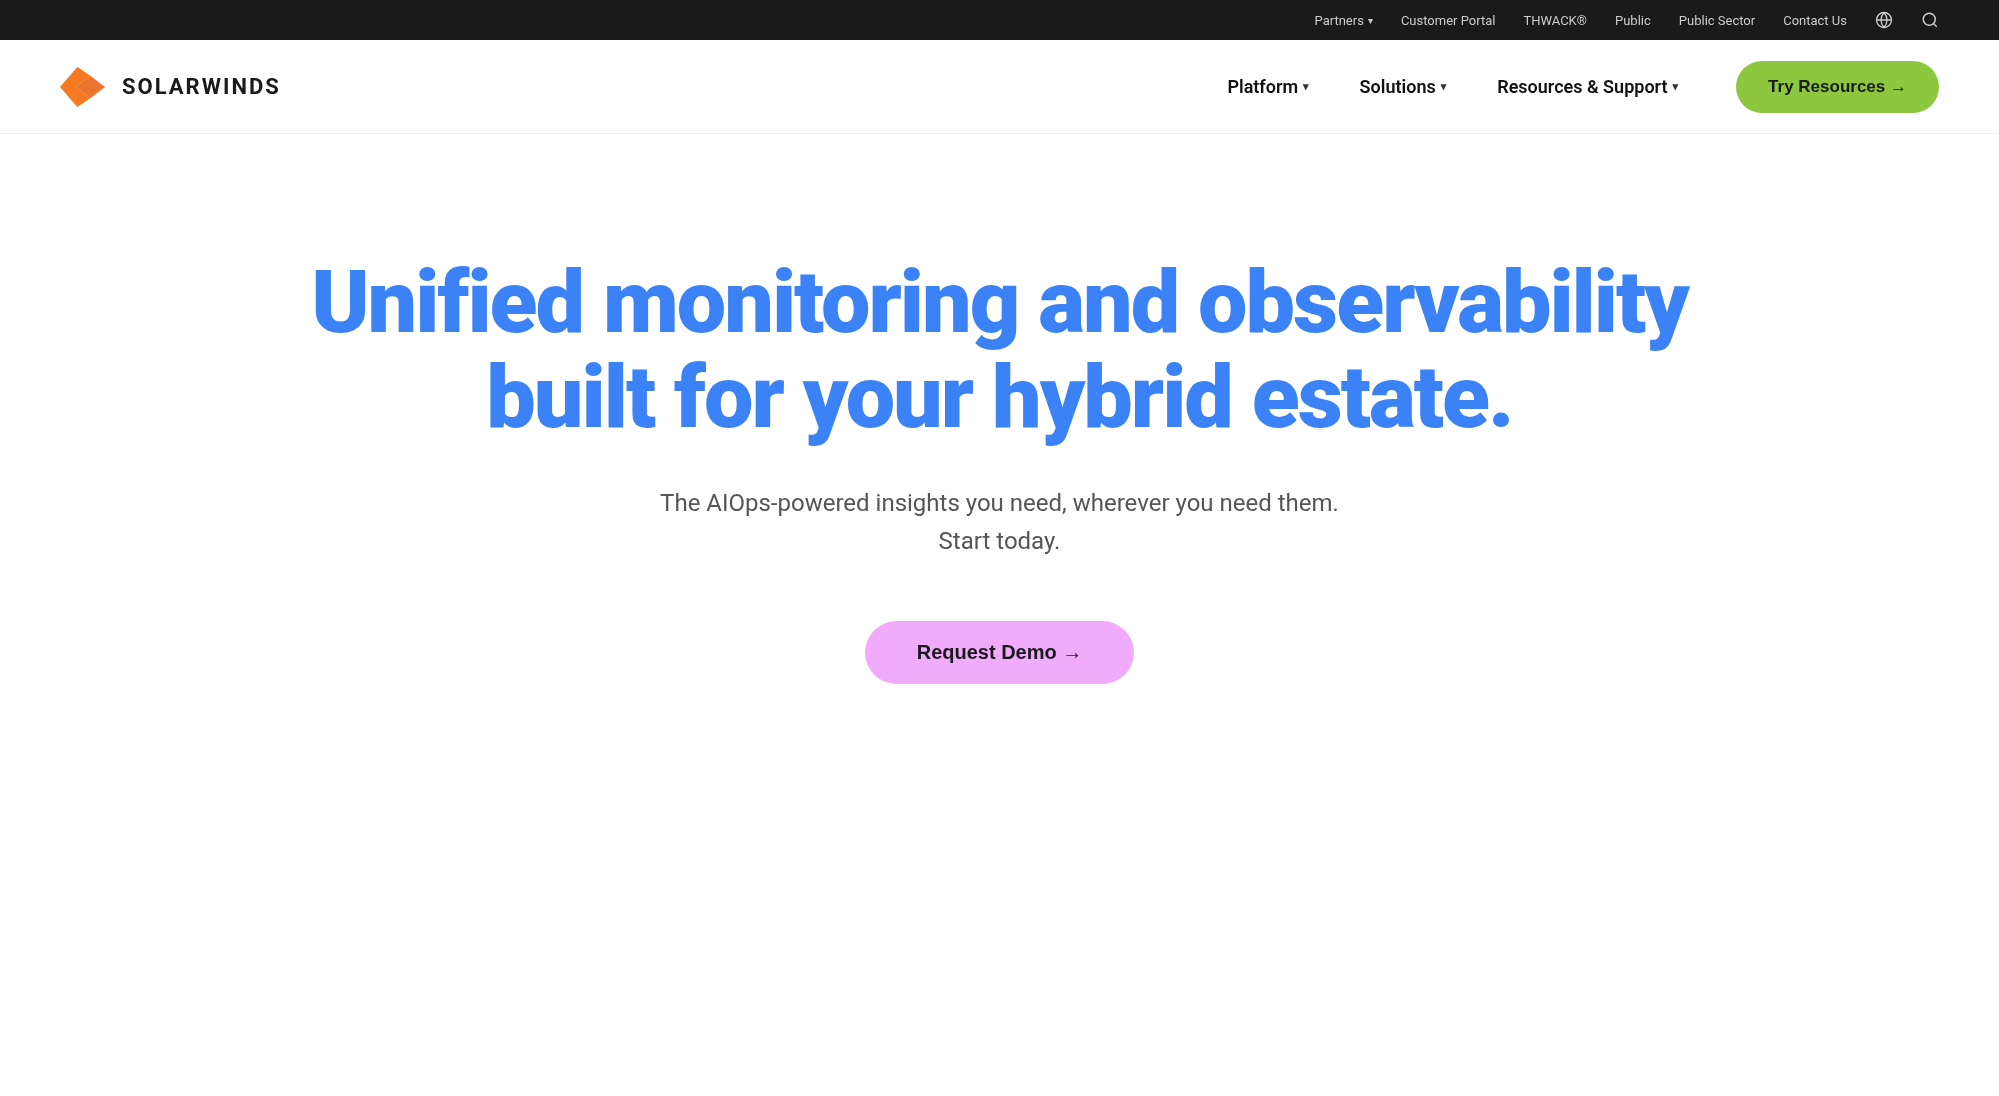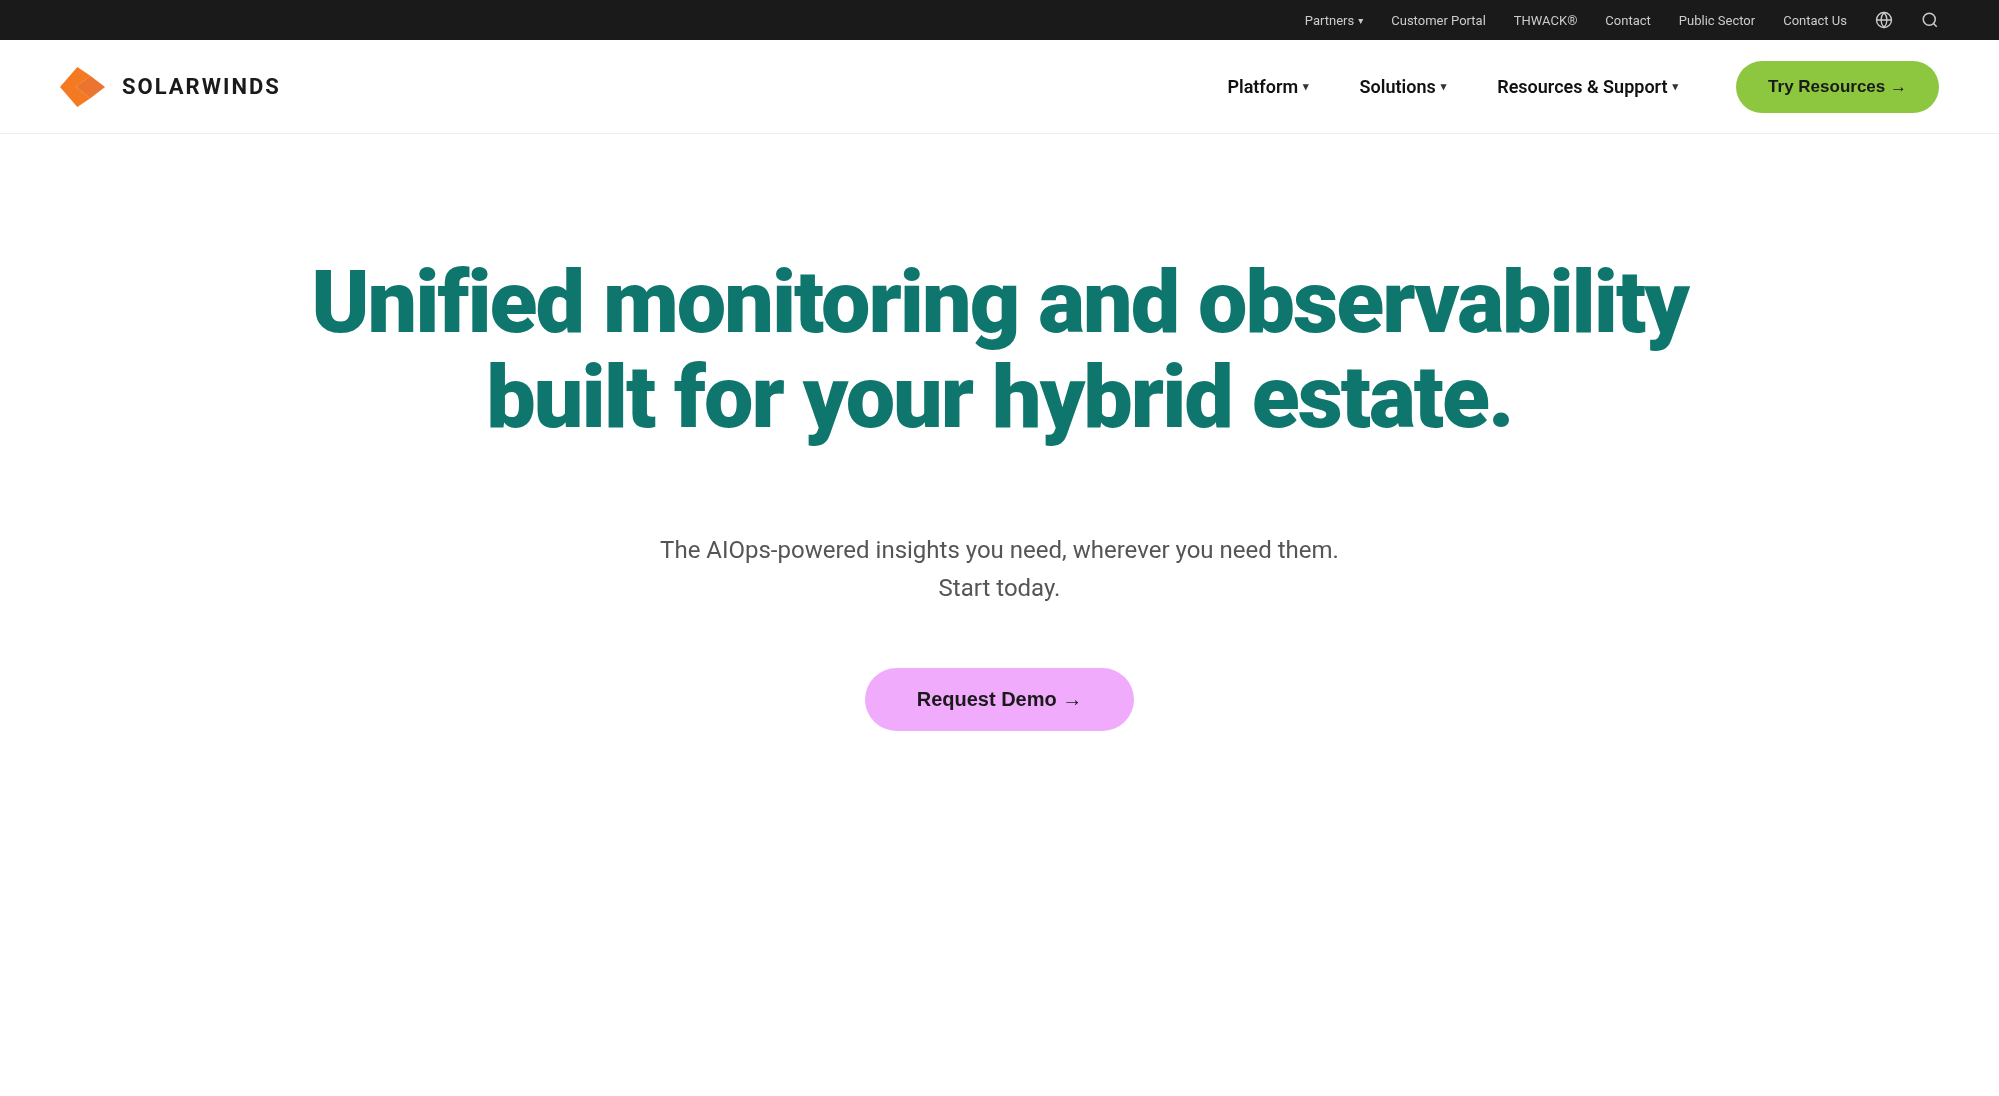--- a/index.html
+++ b/index.html
@@ -119,34 +119,33 @@
       align-items: center;
       justify-content: center;
       padding: 120px 60px 100px;
       text-align: center;
       background: #ffffff;
     }
 
     .hero-title {
       font-size: 88px;
       font-weight: 900;
-      color: #0f766e;
+      color: #3b82f6;
       line-height: 1.08;
       max-width: 1400px;
       letter-spacing: -2px;
       margin-bottom: 40px;
     }
 
     .hero-subtitle {
       font-size: 24px;
       color: #555555;
       line-height: 1.6;
       max-width: 700px;
       margin-bottom: 60px;
-      margin-top: 47px;
     }
 
     .demo-btn {
       background: #f0abfc;
       color: #1a1a1a;
       border: none;
       border-radius: 50px;
       padding: 20px 52px;
       font-size: 20px;
       font-weight: 700;
@@ -170,21 +169,21 @@
     <span>Partners</span>
     <span style="font-size:10px;">▾</span>
   </a>
   <a class="top-bar-item">
     <span>Customer Portal</span>
   </a>
   <a class="top-bar-item">
     <span>THWACK®</span>
   </a>
   <a class="top-bar-item">
-    <span>Contact</span>
+    <span>Public</span>
   </a>
   <a class="top-bar-item">
     <span>Public Sector</span>
   </a>
   <a class="top-bar-item">
     <span>Contact Us</span>
   </a>
   <span class="top-bar-icon" style="cursor:pointer; color:#ccc; font-size:16px;">
     <svg width="18" height="18" viewBox="0 0 24 24" fill="none" stroke="#cccccc" stroke-width="1.8">
       <circle cx="12" cy="12" r="10"></circle>

